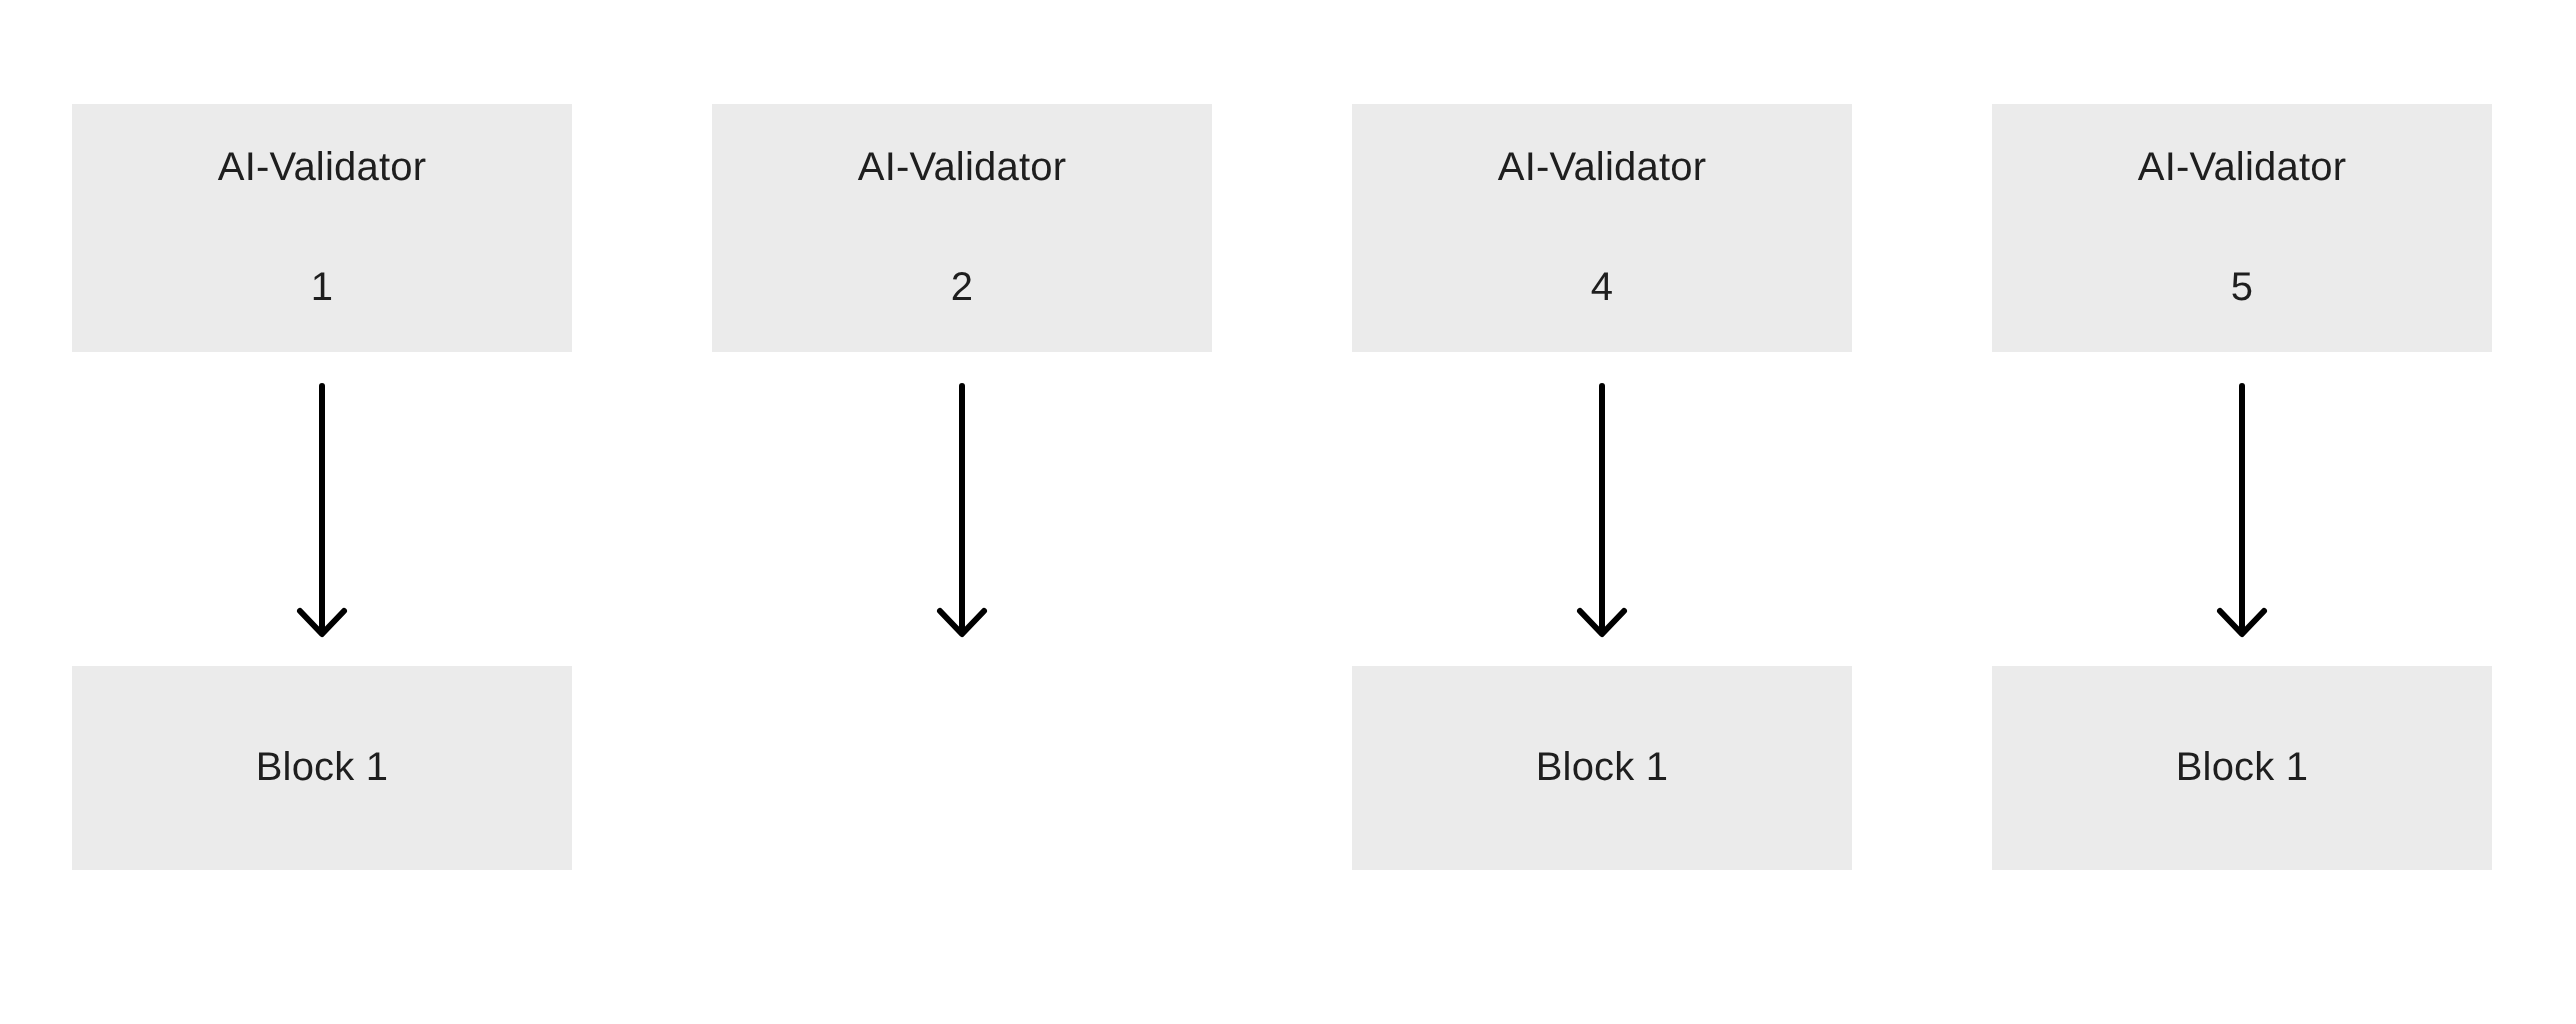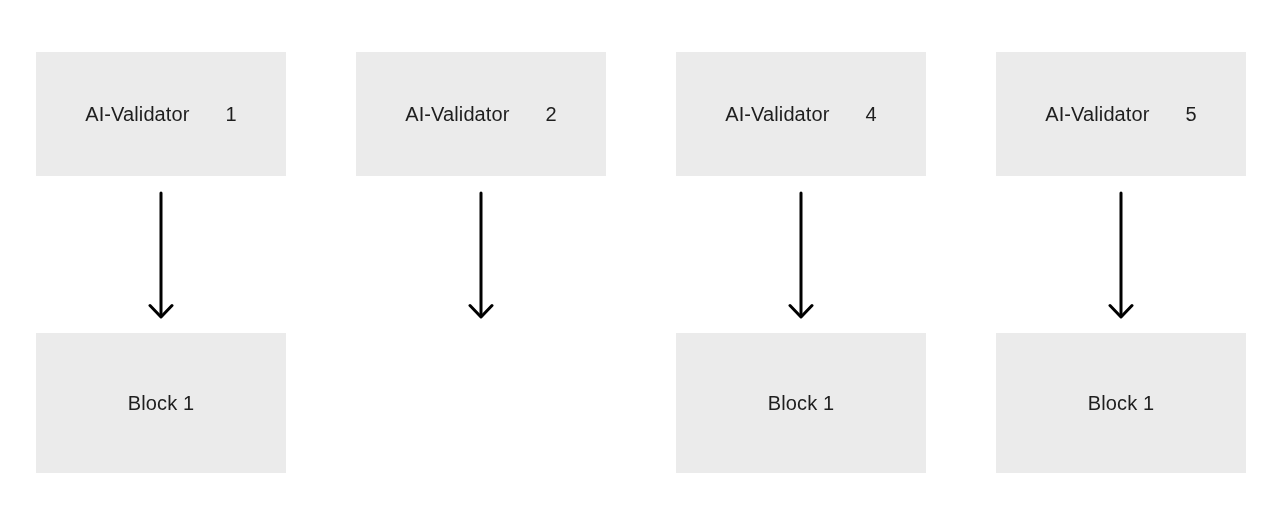--- a/index.html
+++ b/index.html
@@ -39,24 +39,25 @@
     display: flex;
     align-items: center;
     justify-content: center;
     text-align: center;
     font-size: 20px;
     line-height: 24px;
     letter-spacing: 0.1px;
   }
   .validator {
     height: 124px;
+    flex-direction: column;
     gap: 36px;
   }
   .block {
-    height: 140px;
+    height: 102px;
   }
   .arrow-wrap {
     height: 157px;
     width: 250px;
     display: flex;
     align-items: center;
     justify-content: center;
   }
   .arrow-svg {
     display: block;

